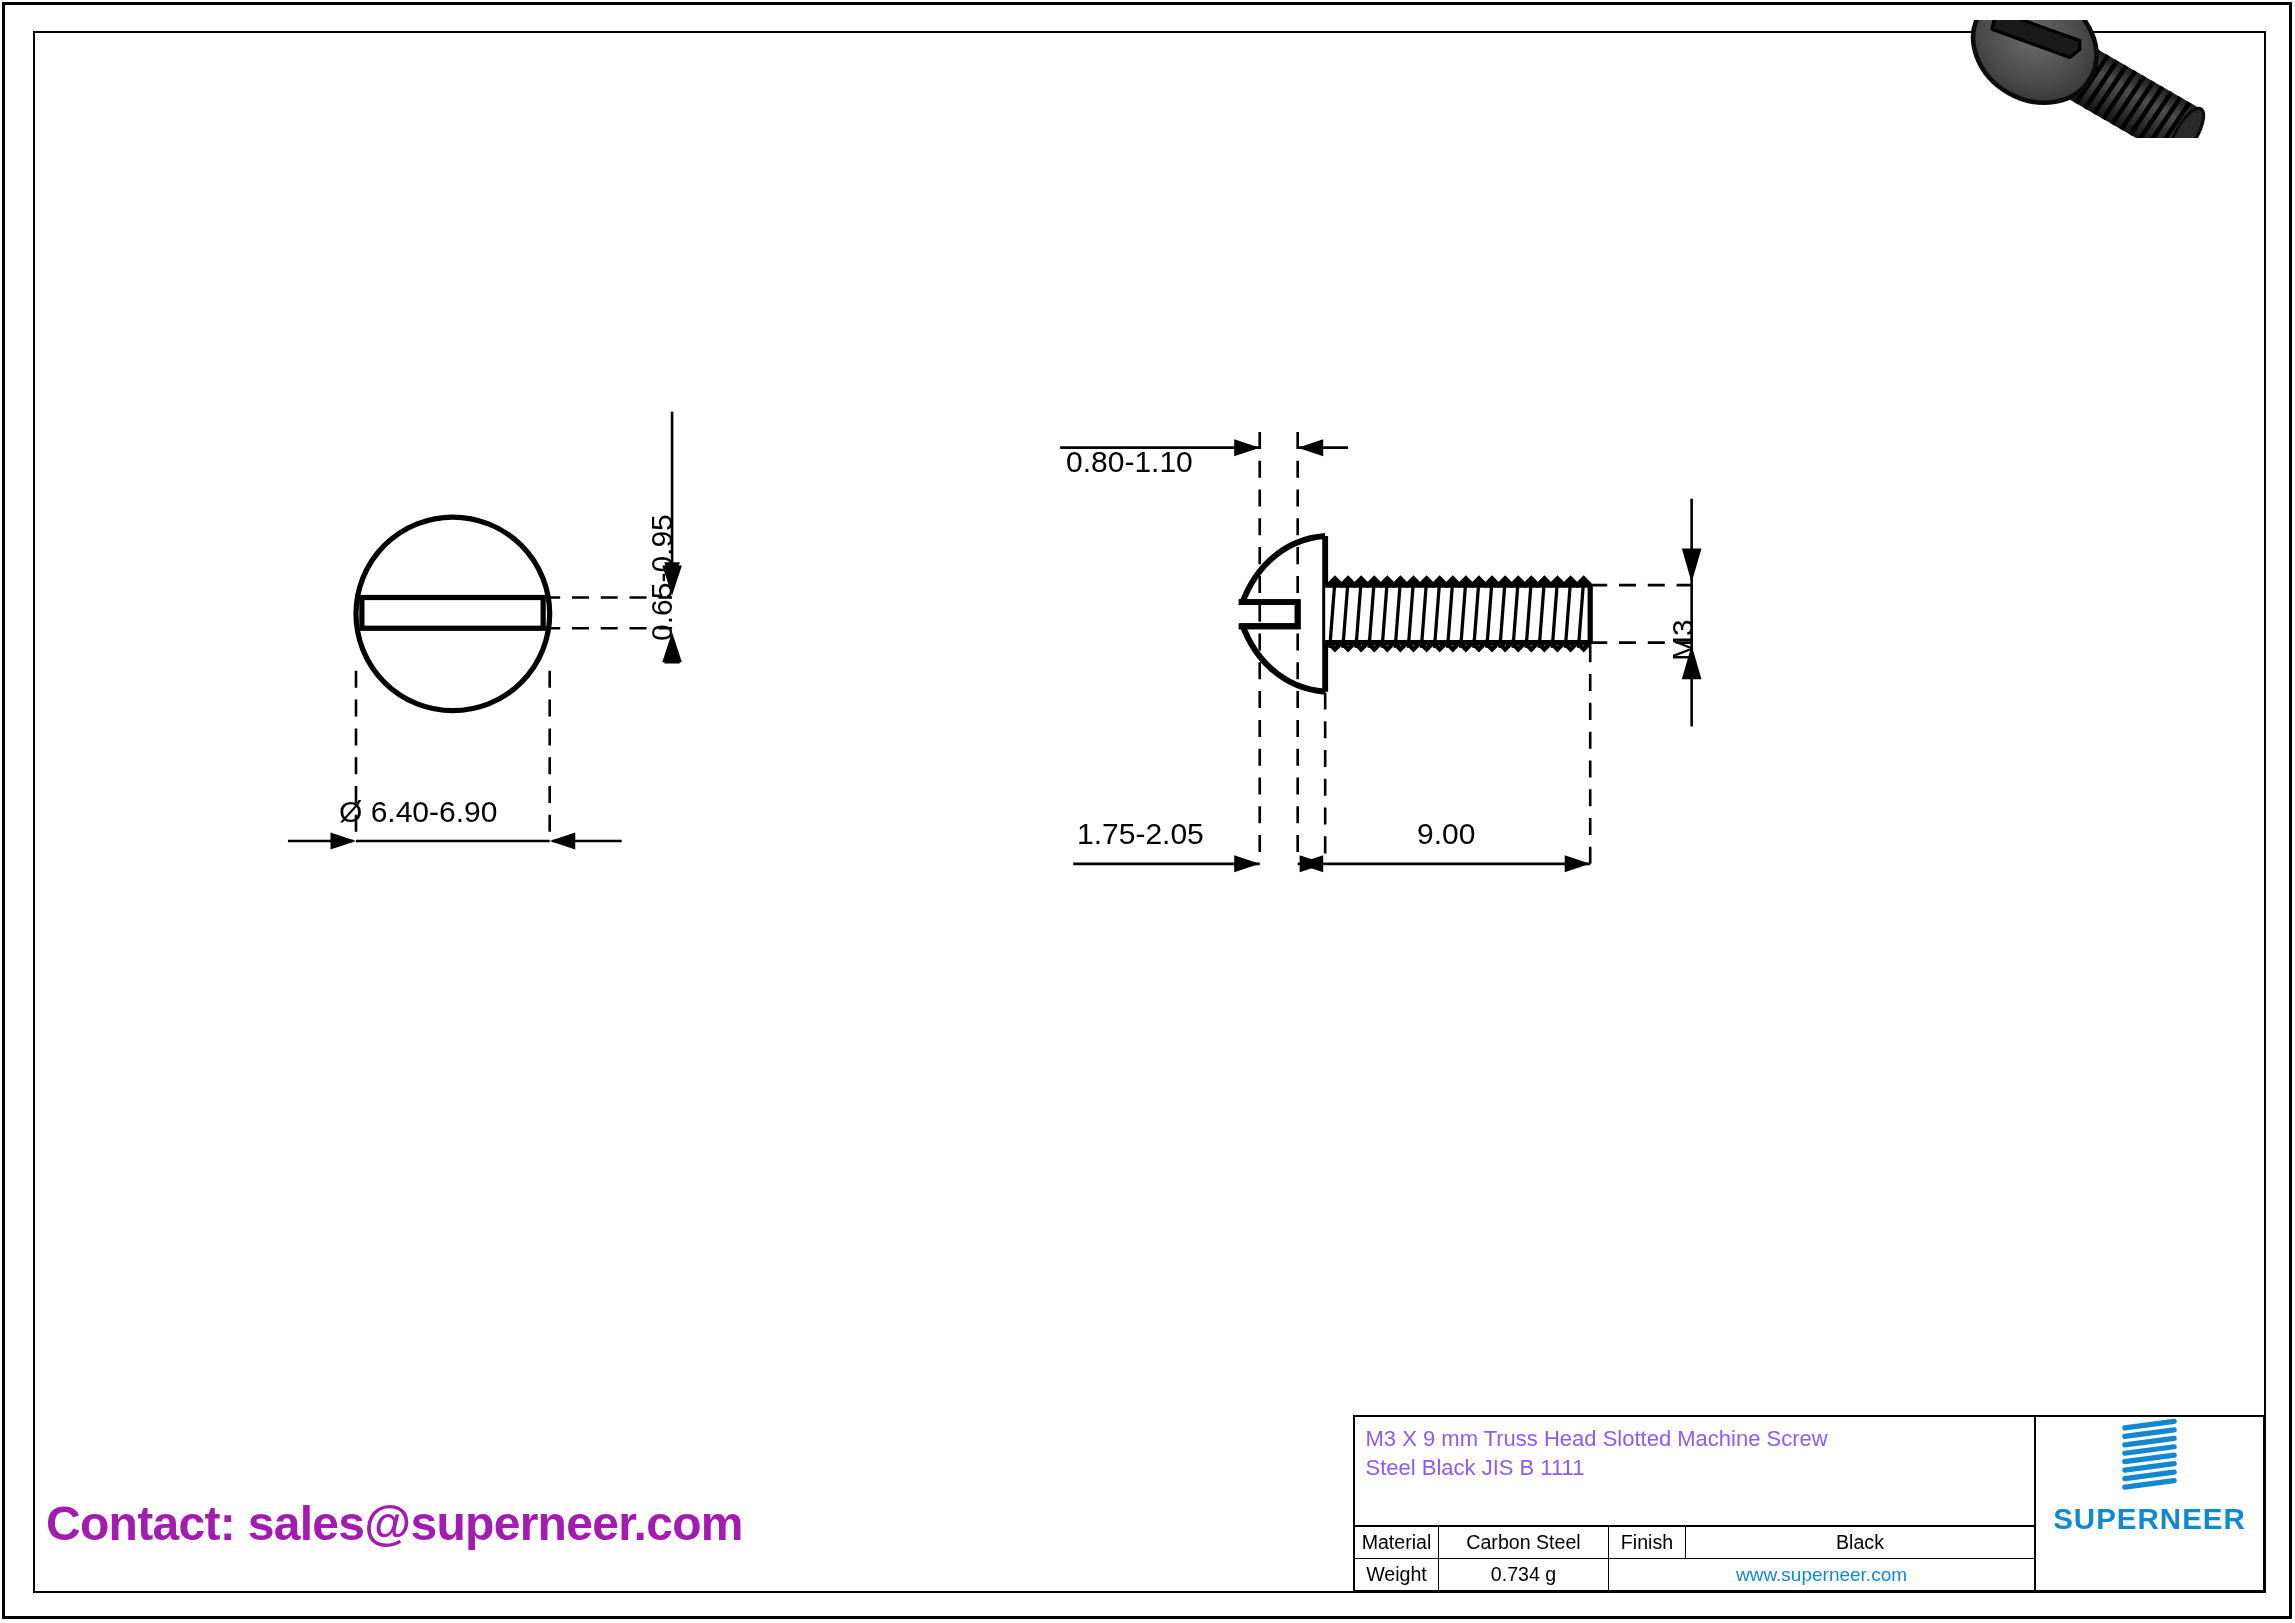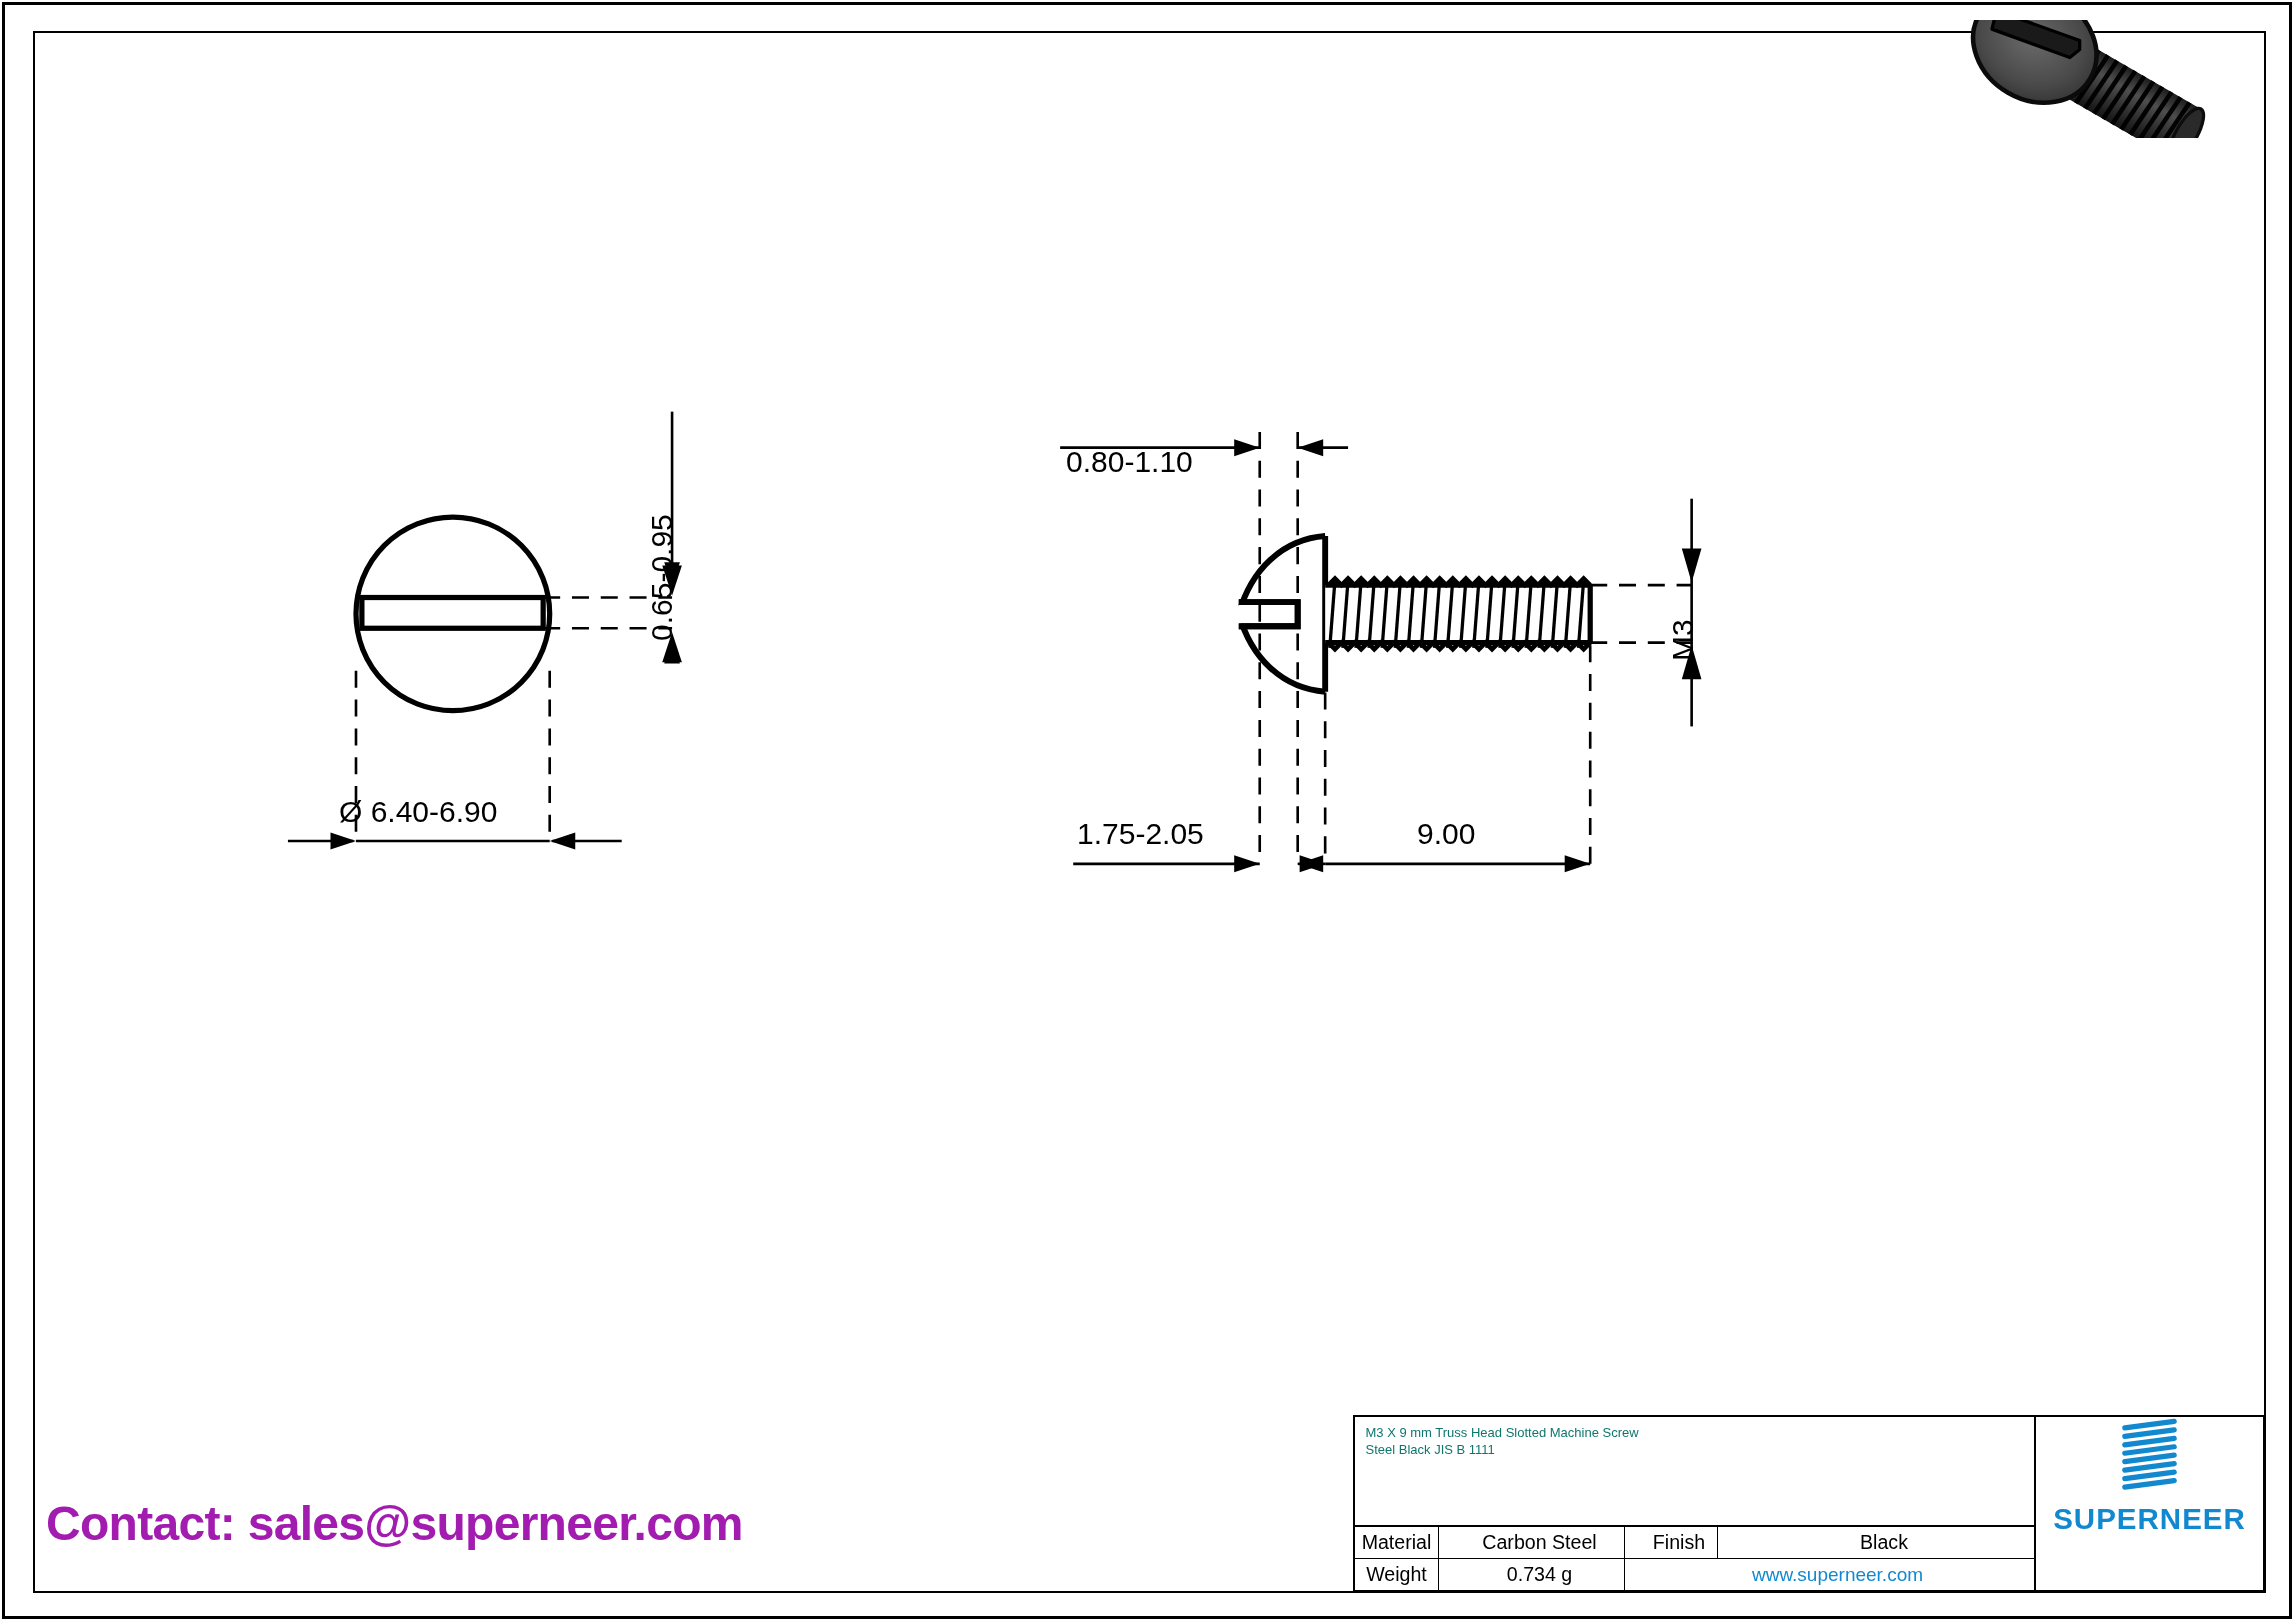--- a/index.html
+++ b/index.html
@@ -85,31 +85,30 @@
   }
   #tb-partno {
     font-size: 37px;
     font-weight: bold;
     line-height: 1.0;
     letter-spacing: -0.7px;
     color: #000;
     margin-bottom: 5.2px;
   }
   .tb-descline {
-    font-size: 13px;
+    font-size: 22px;
     line-height: 1.32;
-    color: #0f766e;
+    color: #8b5cf6;
     white-space: nowrap;
   }
   .tb-row {
     flex: 1 1 0;
     display: flex;
     border-bottom: 1.3px solid #000;
     box-sizing: border-box;
-    gap: 16px;
   }
   .tb-row:last-child { border-bottom: none; }
   .tb-cell {
     display: flex;
     align-items: center;
     justify-content: center;
     font-size: 19.6px;
     color: #000;
     border-right: 1.3px solid #000;
     box-sizing: border-box;

